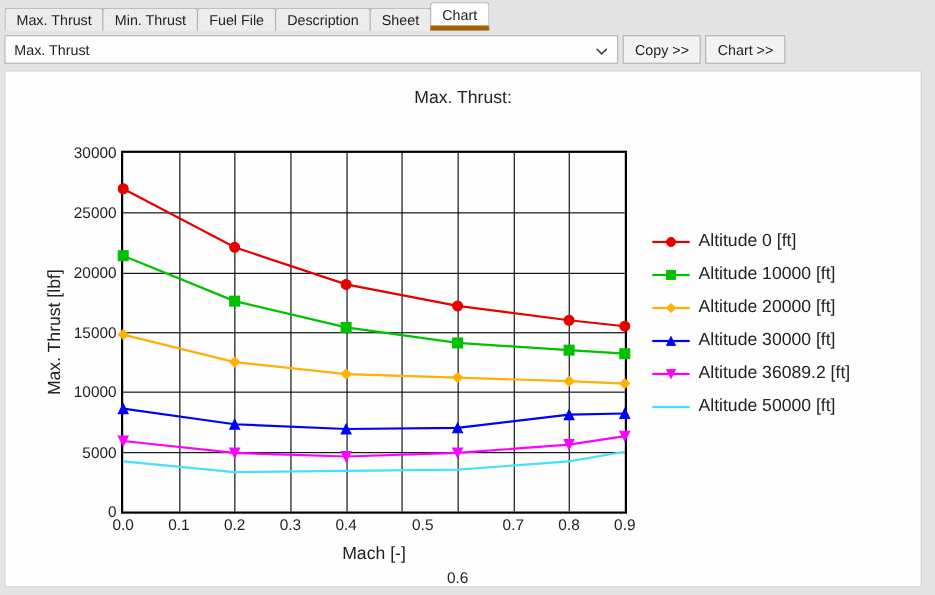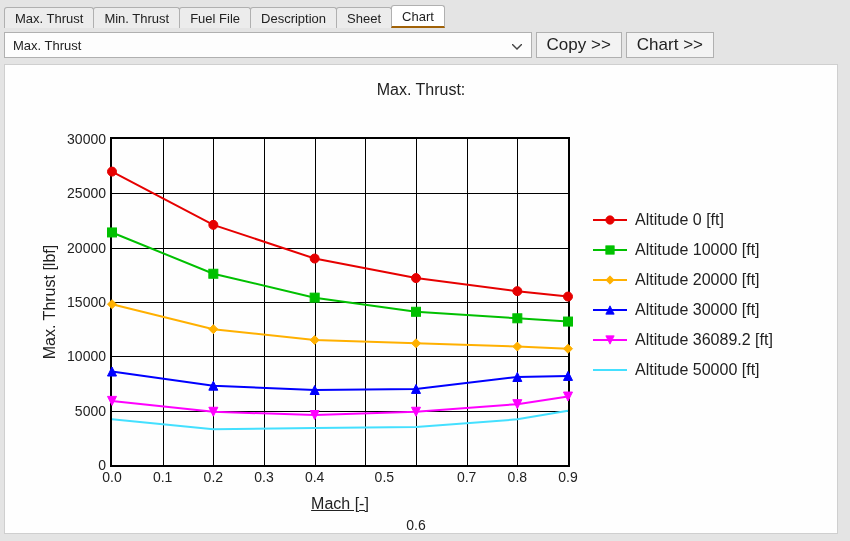--- a/index.html
+++ b/index.html
@@ -29,21 +29,21 @@
     border-bottom: none;
     background: #ececec;
     padding: 3px 10px 2px 10px;
     font-size: 13px;
     margin-right: -1px;
     border-radius: 3px 3px 0 0;
     cursor: default;
   }
   .tab.active {
     background: #ffffff;
-    border-bottom: 2px solid #a16207;
+    border-bottom: 5px solid #a16207;
     position: relative;
     z-index: 2;
   }
   .toolbar {
     display: flex;
     gap: 4px;
     margin-top: 4px;
     align-items: stretch;
     height: 26px;
   }
@@ -61,21 +61,21 @@
     width: 20px;
     text-align: center;
   }
   .tool-btn {
     border: 1px solid #b0b0b0;
     background: #f3f3f3;
     padding: 0 10px;
     display: flex;
     align-items: center;
     cursor: default;
-    font-size: 17px;
+    font-size: 13px;
   }
   .chart-panel {
     margin-top: 6px;
     border: 1px solid #cfcfcf;
     background: #fefefe;
     width: 834px;
     height: 470px;
     box-sizing: border-box;
     position: relative;
   }
@@ -125,21 +125,20 @@
     white-space: nowrap;
     font-size: 16px;
   }
   .x-axis-label {
     position: absolute;
     left: 105px;
     top: 430px;
     width: 460px;
     text-align: center;
     font-size: 16px;
-    text-decoration: underline;
   }
   .y-tick {
     position: absolute;
     right: 100%;
     transform: translateY(-50%);
     padding-right: 6px;
     font-size: 14px;
     width: 55px;
     text-align: right;
     left: -61px;

